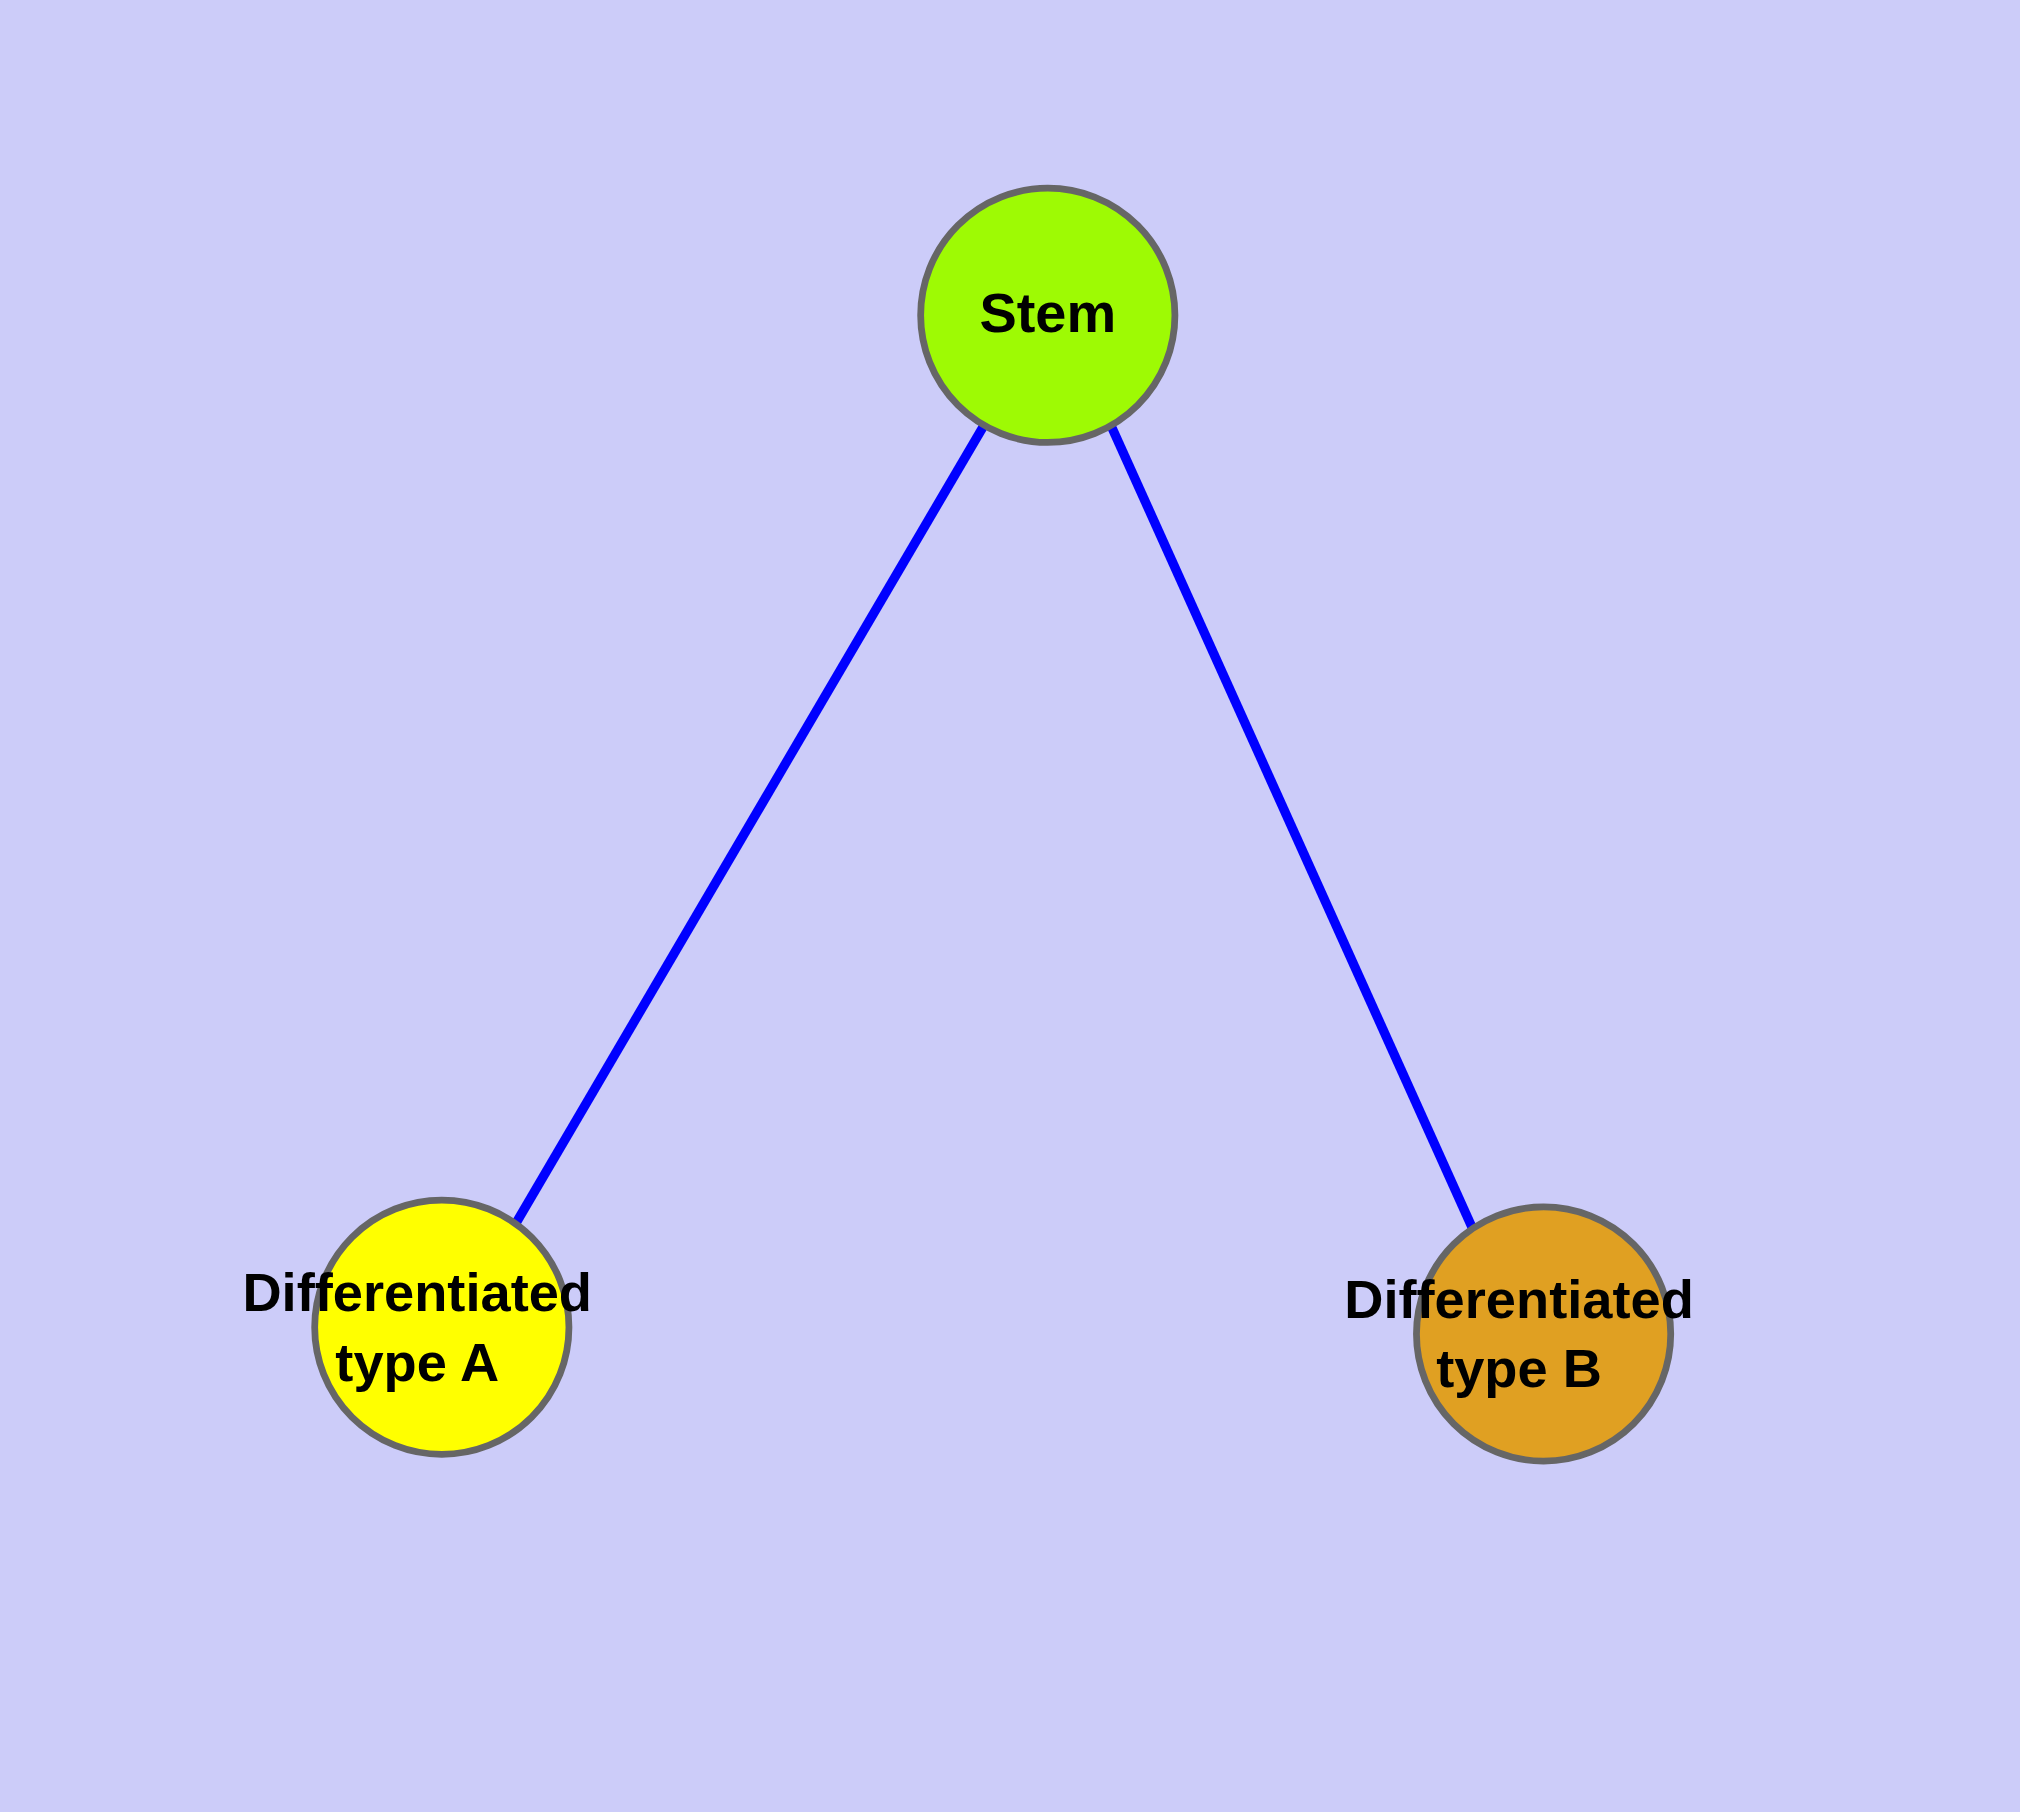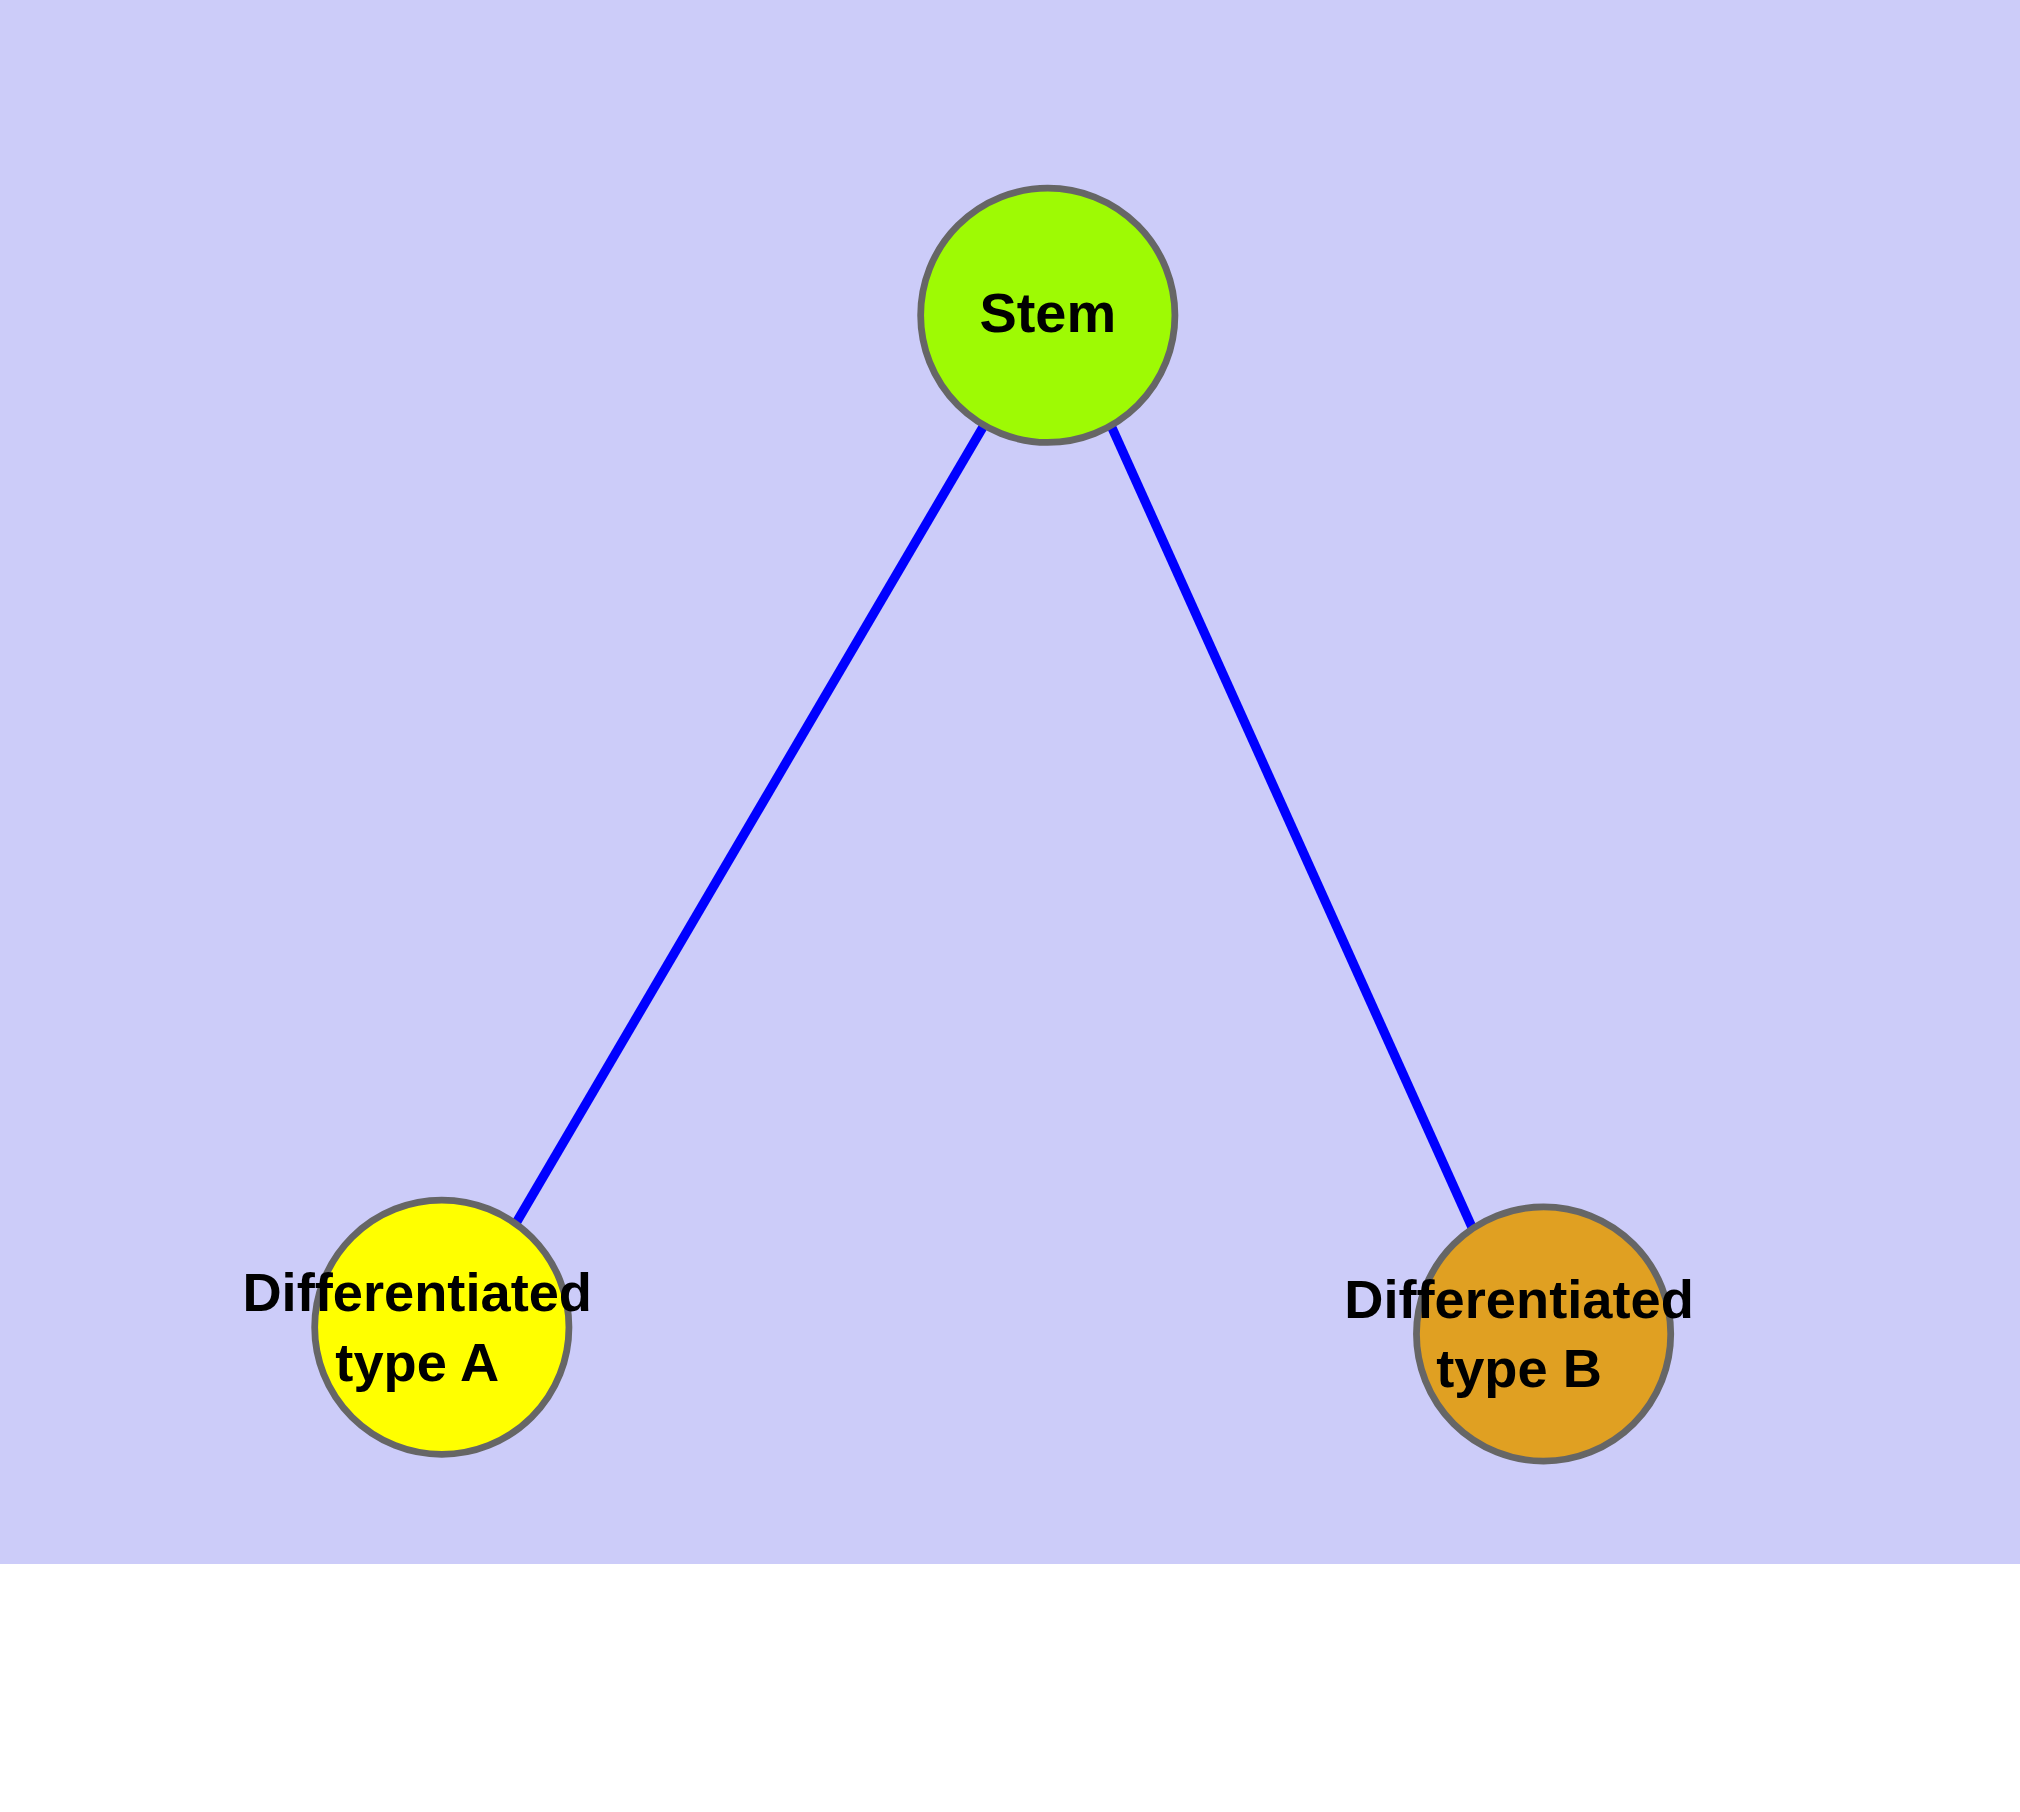--- a/index.html
+++ b/index.html
@@ -3,21 +3,21 @@
 <meta charset="utf-8">
 <style>
   html, body {
     margin: 0;
     padding: 0;
     background: #ffffff;
   }
   #canvas {
     position: relative;
     width: 2021px;
-    height: 1564px;
+    height: 1812px;
     background: #ccccf9;
     overflow: hidden;
     font-family: "Liberation Sans", sans-serif;
   }
   #graph-svg {
     position: absolute;
     left: 0;
     top: 0;
     width: 2021px;
     height: 1812px;

